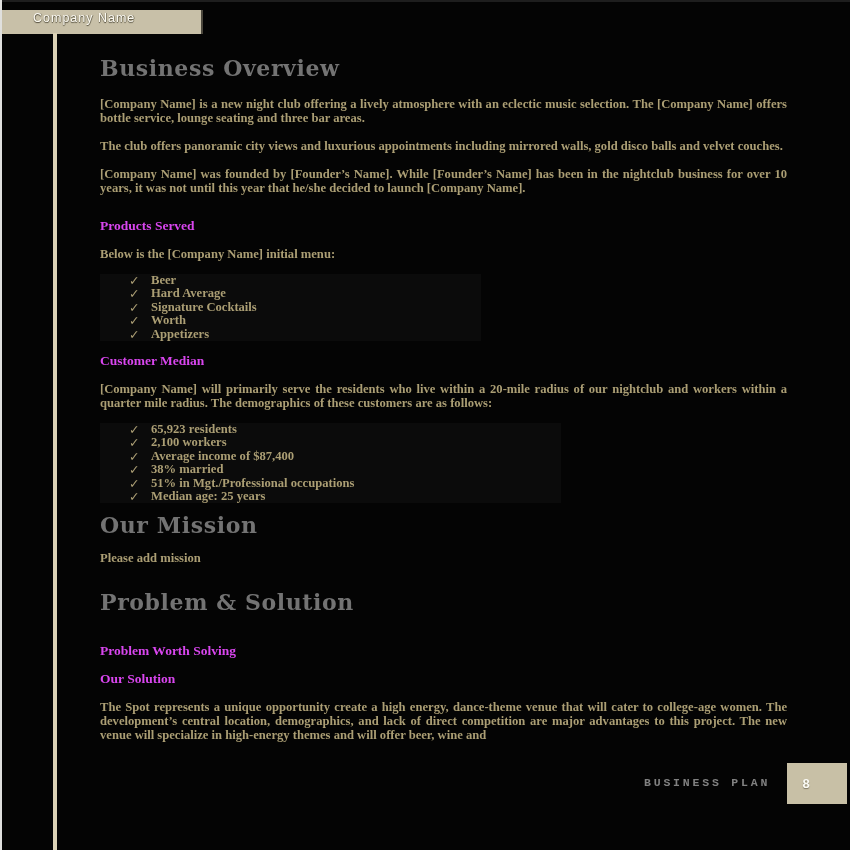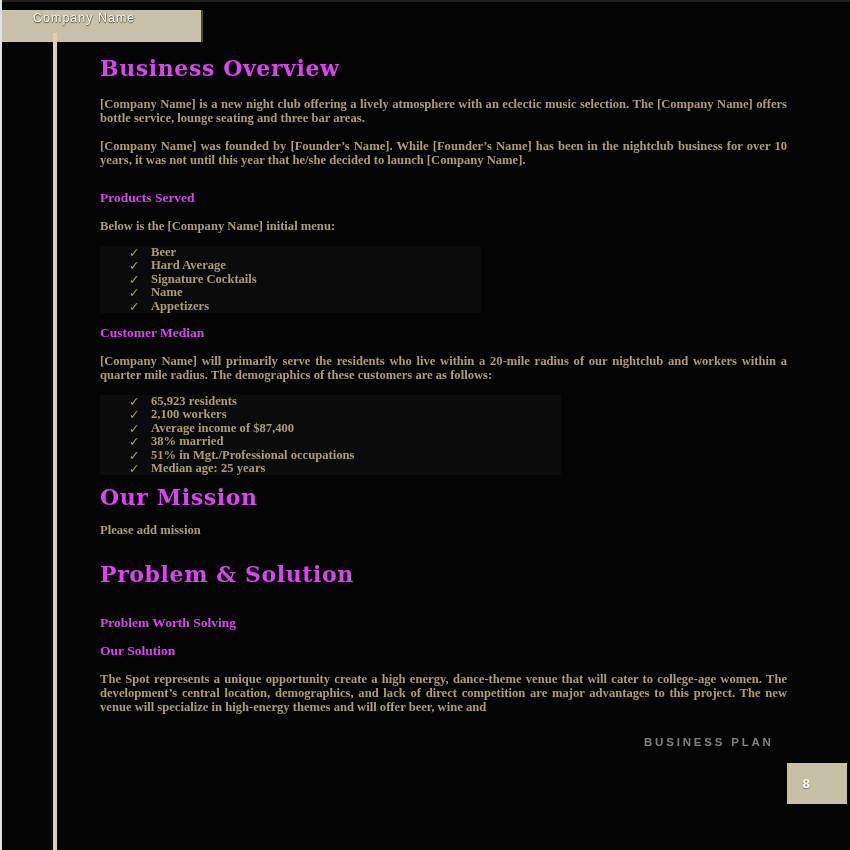--- a/index.html
+++ b/index.html
@@ -15,21 +15,21 @@
     width: 850px; height: 2px;
     background: #1e1e1e;
   }
   .left-edge {
     position: absolute; left: 0; top: 0;
     width: 2px; height: 850px;
     background: #e0e0de;
   }
   .company-tab {
     position: absolute; left: 2px; top: 10px;
-    width: 201px; height: 32px;
+    width: 201px; height: 24px;
     background: #c8c0a8;
     border-right: 2px solid #4a463c;
     font-family: "Liberation Sans", sans-serif;
     font-size: 12.5px; line-height: 16px;
     color: #fcfaf2; letter-spacing: 1px;
     padding-left: 31px; box-sizing: border-box;
     text-shadow: 0 1px 1px rgba(60,55,40,0.85), 1px 0 0 rgba(90,84,64,0.5);
     white-space: nowrap;
   }
   .v-rule {
@@ -41,21 +41,21 @@
     position: absolute; left: 100px; top: 56px;
     width: 687px;
     color: #ab9e74;
     font-size: 12.6px; line-height: 14px;
     font-weight: 700;
   }
   .content p { margin: 14px 0 13px; text-align: justify; }
   h1 {
     font-family: "DejaVu Serif", serif;
     font-size: 22px; line-height: 24px;
-    color: #d946ef; font-weight: 700;
+    color: #737373; font-weight: 700;
     letter-spacing: 0.6px;
     margin: 0 0 17px;
   }
   h1.mission { margin: 10px 0 12px; }
   h1.problem { margin: 25px 0 30px; }
   h3 {
     font-size: 13.5px; line-height: 14px;
     color: #d946ef; font-weight: 700;
     margin: 0;
   }
@@ -83,22 +83,22 @@
     font-weight: 400;
   }
   .flagged {
     text-decoration: underline;
     text-decoration-style: wavy;
     text-decoration-color: #4a5fd0;
     text-decoration-thickness: 1px;
     text-underline-offset: 2px;
   }
   .footer-label {
-    position: absolute; left: 627px; top: 736px;
-    font-family: Liberation Sans, sans-serif;
+    position: absolute; left: 627px; top: 776px;
+    font-family: Liberation Mono, monospace;
     font-size: 11.5px; font-weight: 700;
     letter-spacing: 2.8px;
     color: #818181;
     white-space: nowrap;
     padding-left: 17px;
   }
   .page-box {
     position: absolute; left: 787px; top: 763px;
     width: 60px; height: 41px;
     background: #c8c0a6;
@@ -121,40 +121,41 @@
 <div class="company-tab">
   <span>Company Name</span>
 </div>
 
 <div class="v-rule"></div>
 
 <main class="content">
 
   <h1>Business Overview</h1>
   <p>[Company Name] is a new night club offering a lively atmosphere with an eclectic music selection. The [Company Name] offers bottle service, lounge seating and three bar areas.</p>
+  <p>The club offers panoramic city views and luxurious appointments including mirrored walls, gold disco balls and velvet couches.</p>
   <p class="tight">[Company Name] was founded by [Founder’s Name]. While [Founder’s Name] has been in the nightclub business for over 10 years, it was not until this year that he/she decided to launch [Company Name].</p>
 
   <h3 class="products">Products Served</h3>
   <p class="intro">Below is the [Company Name] initial menu:</p>
   <ul class="checklist menu">
     <li>
       <span class="check">✓</span>
       <span>Beer</span>
     </li>
     <li>
       <span class="check">✓</span>
       <span>Hard Average</span>
     </li>
     <li>
       <span class="check">✓</span>
       <span>Signature Cocktails</span>
     </li>
     <li>
       <span class="check">✓</span>
-      <span>Name</span>
+      <span>Worth</span>
     </li>
     <li>
       <span class="check">✓</span>
       <span>Appetizers</span>
     </li>
   </ul>
 
   <h3 class="customer">Customer Median</h3>
   <p class="intro">[Company Name] will primarily serve the residents who live within a 20-mile radius of our nightclub and workers within a quarter mile radius. The demographics of these customers are as follows:</p>
   <ul class="checklist demo">

